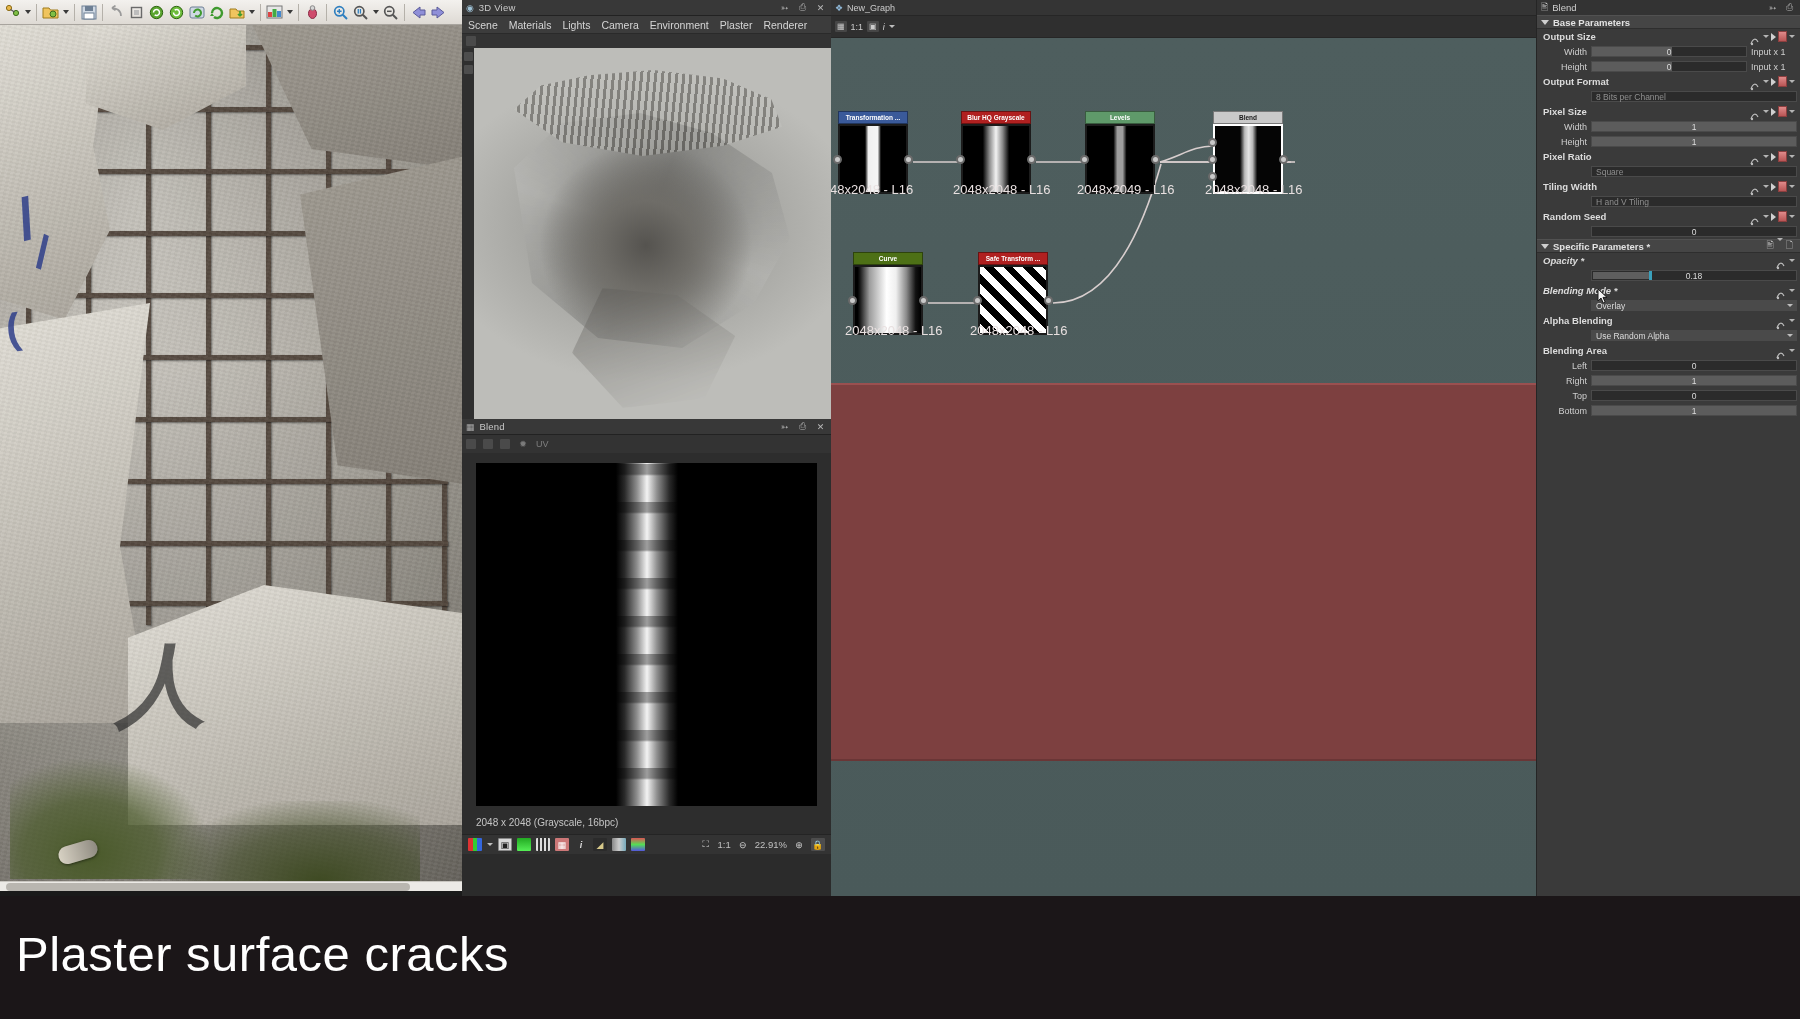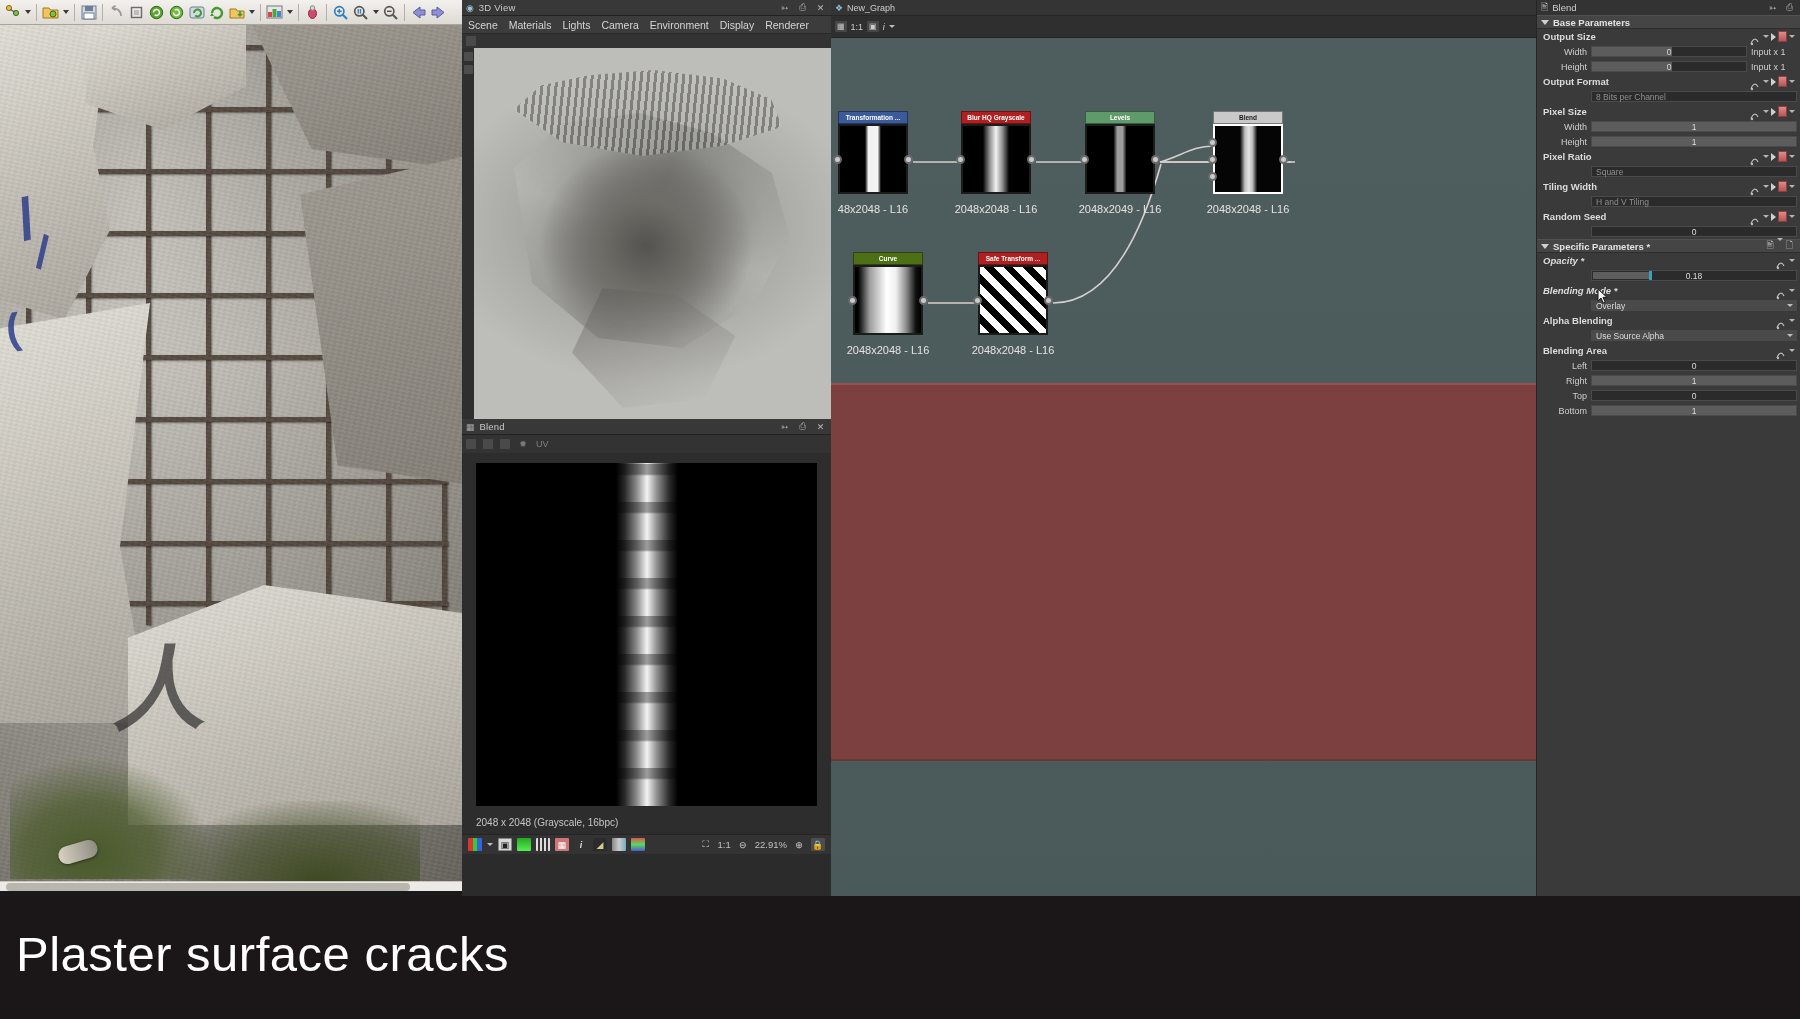--- a/index.html
+++ b/index.html
@@ -155,22 +155,22 @@
   }
   .node { position: absolute; }
   .node-box { width: 70px; height: 70px; background: #000; border: 2px solid #1c1c1c; position: relative; overflow: hidden; }
   .node.sel .node-box { border: 2px solid #fff; }
   .node-title {
     position: absolute; left: 0; right: 0; top: -13px; height: 13px;
     font-size: 6.5px; font-weight: bold; color: #fff; display: flex; align-items: center; justify-content: center;
     border: 1px solid rgba(0,0,0,.4); overflow: hidden; white-space: nowrap;
   }
   .node.sel .node-title { color: #1a1a1a; }
-  .node-caption { position: absolute; left: -8px; right: -8px; top: 79px; text-align: center;
-    font-size: 11px; color: #e8e0e0; white-space: nowrap; }
+  .node-caption { position: absolute; left: -8px; right: -8px; top: 58px; 
+    font-size: 13px; color: #e8e0e0; white-space: nowrap; }
   .port { position: absolute; width: 9px; height: 9px; border-radius: 50%; background: #c9c9c9; border: 2px solid #6a6a6a; }
   .thumb-stripe { position: absolute; inset: 0;
     background: linear-gradient(90deg,#000 0 38%, #f0f0f0 43%, #f5f5f5 57%, #000 62% 100%); }
   .thumb-stripe.soft { background: linear-gradient(90deg,#000 0 30%, #8a8a8a 40%, #f2f2f2 50%, #8a8a8a 60%, #000 70% 100%); }
   .thumb-stripe.grey { background: linear-gradient(90deg,#000 0 40%, #9d9d9d 46% 54%, #000 60% 100%); }
   .thumb-stripe.wob { background: linear-gradient(90deg,#050505 0 38%, #b9b9b9 45%, #e4e4e4 51%, #b9b9b9 57%, #050505 64% 100%); }
   .thumb-curve { position: absolute; inset: 0;
     background: linear-gradient(90deg,#000 0 4%, #1c1c1c 8%, #9c9c9c 22%, #ffffff 48%, #efefef 62%, #8a8a8a 78%, #111 92%, #000 100%); }
   .thumb-hatch { position: absolute; inset: 0;
     background: repeating-linear-gradient(45deg, #fff 0 7px, #000 7px 14px); }
@@ -400,21 +400,21 @@
       <span class="ph-btn">➳</span>
       <span class="ph-btn">⎙</span>
       <span class="ph-btn">✕</span>
     </div>
     <div class="menubar">
       <span>Scene</span>
       <span>Materials</span>
       <span>Lights</span>
       <span>Camera</span>
       <span>Environment</span>
-      <span>Display</span>
+      <span>Plaster</span>
       <span>Renderer</span>
     </div>
     <div class="viewtools">
       <div class="vt-ico"></div>
     </div>
 
     <div class="view3d">
       <div class="v3d-img"></div>
       <div class="v3d-crack" style="left:34px; top:60px; width:300px; height:250px;
            background:
@@ -797,21 +797,21 @@
             <span class="c-curve"><svg width="11" height="9" viewBox="0 0 11 9">
                 <path d="M1 7 C3 1 6 1 8 5" stroke="#bdbdbd" stroke-width="1.2" fill="none"></path>
                 <circle cx="2" cy="7" r="1.2" fill="#bdbdbd"></circle>
               </svg></span>
             <span class="c-dd"></span>
           </span>
         </div>
         <div class="prow">
           <span class="psub"></span>
           <div class="field combo">
-            <span>Use Source Alpha</span>
+            <span>Use Random Alpha</span>
             <i class="cav"></i>
           </div>
         </div>
         <div class="prow">
           <span class="plabel">Blending Area</span>
           <span class="ctrls">
             <span class="c-curve"><svg width="11" height="9" viewBox="0 0 11 9">
                 <path d="M1 7 C3 1 6 1 8 5" stroke="#bdbdbd" stroke-width="1.2" fill="none"></path>
                 <circle cx="2" cy="7" r="1.2" fill="#bdbdbd"></circle>
               </svg></span>

